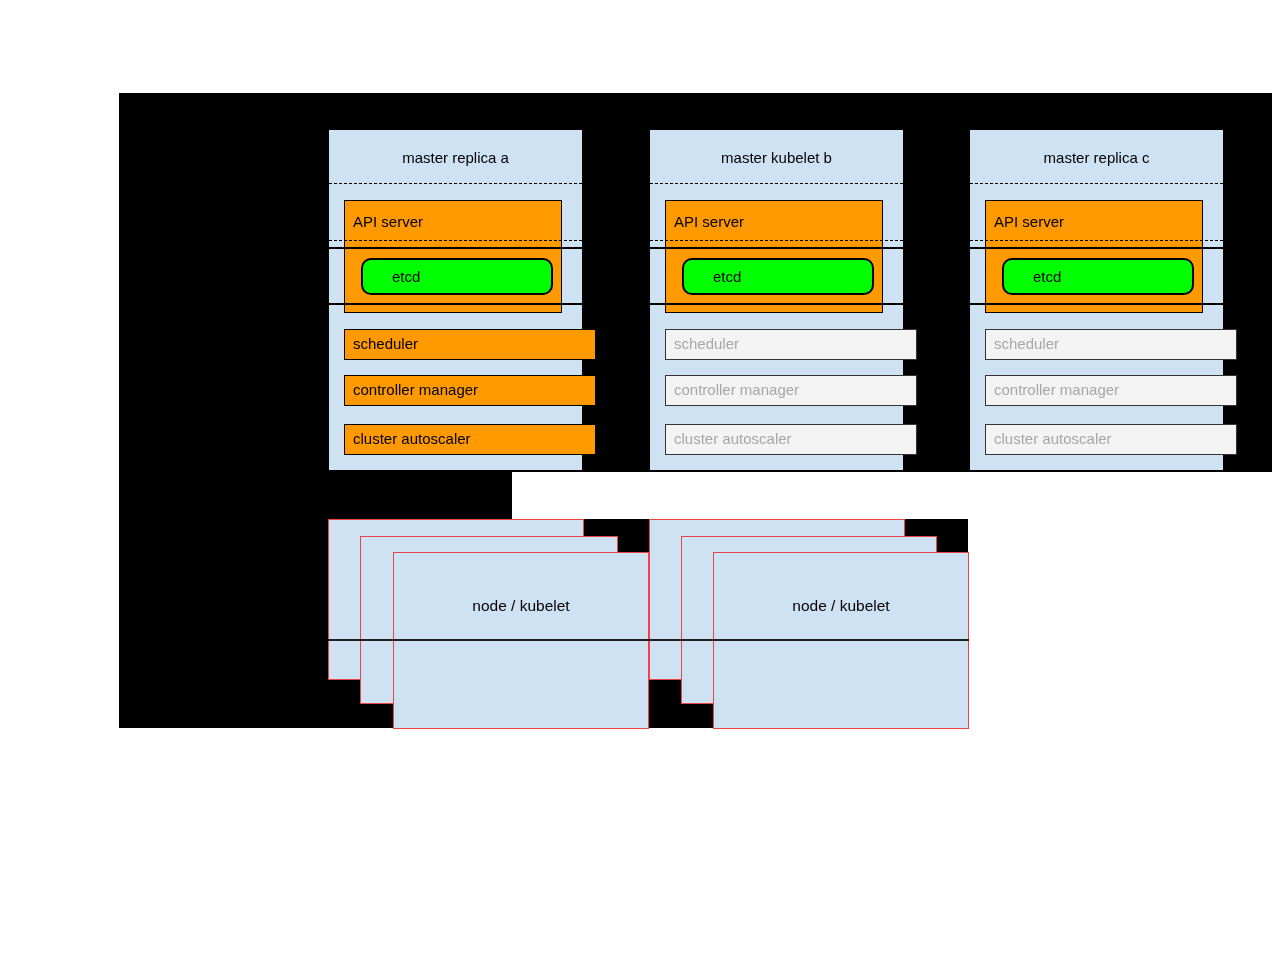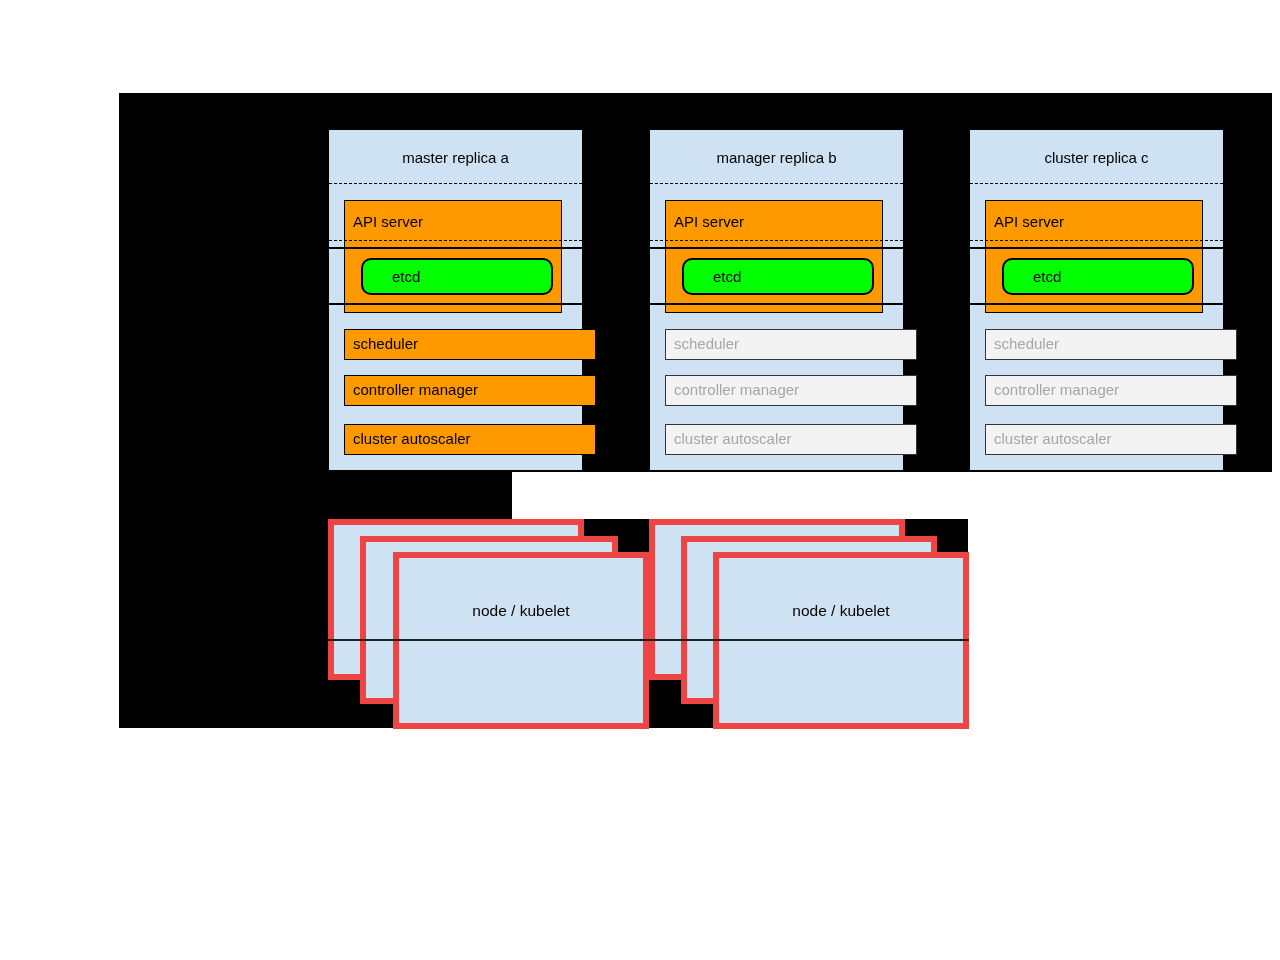--- a/index.html
+++ b/index.html
@@ -50,21 +50,21 @@
   .c-ca{top:294px;}
   .master.standby .comp{
     background:var(--standby-fill,#f3f3f3);
     color:var(--standby-text,#a6a6a6);
     border:1px solid #333;
   }
 
   
   .node-layer{
     position:absolute;background:var(--panel-blue,#cfe2f3);
-    border:6px solid #ef4444;
+    border:1px solid #ef4444;
   }
   .nz1{z-index:2;} .nz2{z-index:3;} .nz3{z-index:4;}
   .node-label{
     position:absolute;top:44px;left:0;width:100%;text-align:center;
     font-size:15.5px;
   }
   #node-divider{
     position:absolute;left:328px;top:639px;width:641px;height:2px;
     background:#1f1f1f;z-index:8;
   }
@@ -89,38 +89,38 @@
     </div>
     <div class="dash d2"></div>
     <div class="solid s1"></div>
     <div class="solid s2"></div>
     <div class="comp c-sched">scheduler</div>
     <div class="comp c-cm">controller manager</div>
     <div class="comp c-ca">cluster autoscaler</div>
   </div>
 
   <div class="master standby" style="left:649px">
-    <div class="m-title">manager replica b</div>
+    <div class="m-title">master kubelet b</div>
     <div class="dash d1"></div>
     <div class="api">
       <div class="api-label">API server</div>
     </div>
     <div class="etcd">
       <span class="etcd-label">etcd</span>
     </div>
     <div class="dash d2"></div>
     <div class="solid s1"></div>
     <div class="solid s2"></div>
     <div class="comp c-sched">scheduler</div>
     <div class="comp c-cm">controller manager</div>
     <div class="comp c-ca">cluster autoscaler</div>
   </div>
 
   <div class="master standby" style="left:969px">
-    <div class="m-title">cluster replica c</div>
+    <div class="m-title">master replica c</div>
     <div class="dash d1"></div>
     <div class="api">
       <div class="api-label">API server</div>
     </div>
     <div class="etcd">
       <span class="etcd-label">etcd</span>
     </div>
     <div class="dash d2"></div>
     <div class="solid s1"></div>
     <div class="solid s2"></div>

